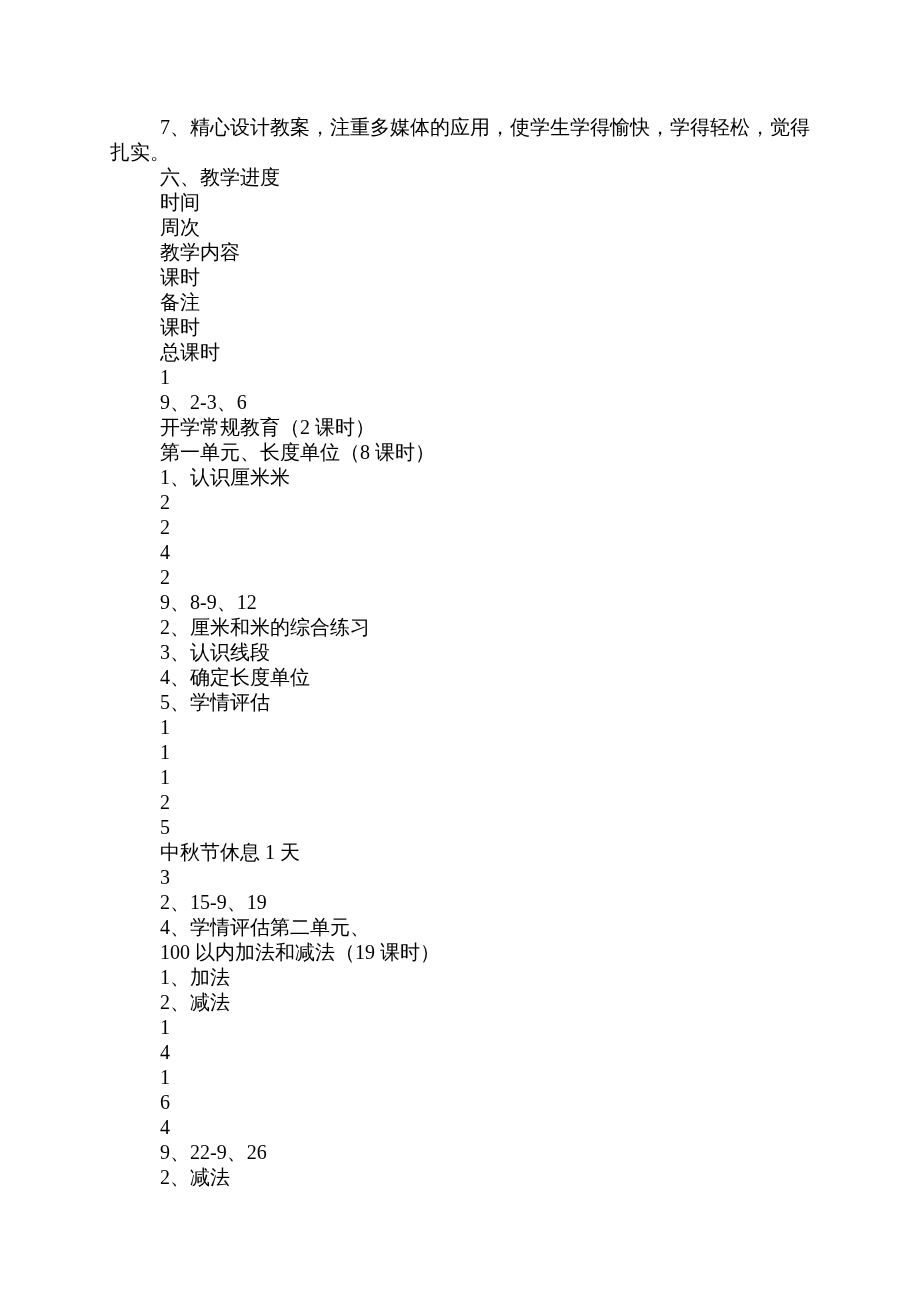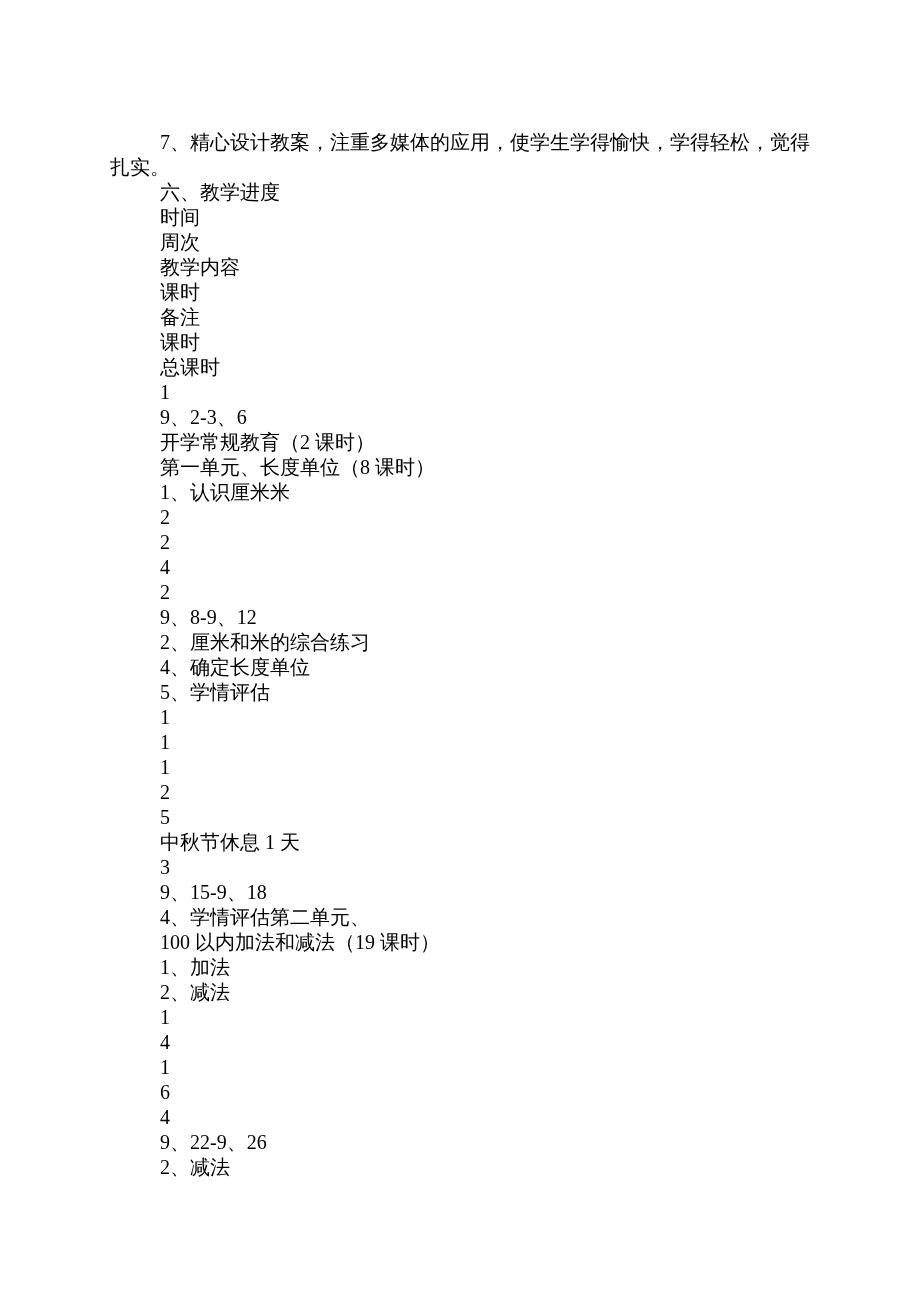--- a/index.html
+++ b/index.html
@@ -10,21 +10,20 @@
     font-family: "SimSun", "宋体", serif;
   }
   .page {
     padding: 115px 110px 100px 110px;
     font-size: 20px;
     line-height: 25px;
     color: #000000;
   }
   .para {
     text-indent: 2.5em;
-    margin-top: 15px;
   }
   .line {
     text-indent: 2.5em;
   }
 </style>
 </head>
 <body>
 
 <div class="page">
   <div class="para">7、精心设计教案，注重多媒体的应用，使学生学得愉快，学得轻松，觉得扎实。</div>
@@ -40,30 +39,31 @@
   <div class="line">9、2-3、6</div>
   <div class="line">开学常规教育（2 课时）</div>
   <div class="line">第一单元、长度单位（8 课时）</div>
   <div class="line">1、认识厘米米</div>
   <div class="line">2</div>
   <div class="line">2</div>
   <div class="line">4</div>
   <div class="line">2</div>
   <div class="line">9、8-9、12</div>
   <div class="line">2、厘米和米的综合练习</div>
+  <div class="line">3、认识线段</div>
   <div class="line">4、确定长度单位</div>
   <div class="line">5、学情评估</div>
   <div class="line">1</div>
   <div class="line">1</div>
   <div class="line">1</div>
   <div class="line">2</div>
   <div class="line">5</div>
   <div class="line">中秋节休息 1 天</div>
   <div class="line">3</div>
-  <div class="line">9、15-9、18</div>
+  <div class="line">2、15-9、19</div>
   <div class="line">4、学情评估第二单元、</div>
   <div class="line">100 以内加法和减法（19 课时）</div>
   <div class="line">1、加法</div>
   <div class="line">2、减法</div>
   <div class="line">1</div>
   <div class="line">4</div>
   <div class="line">1</div>
   <div class="line">6</div>
   <div class="line">4</div>
   <div class="line">9、22-9、26</div>

